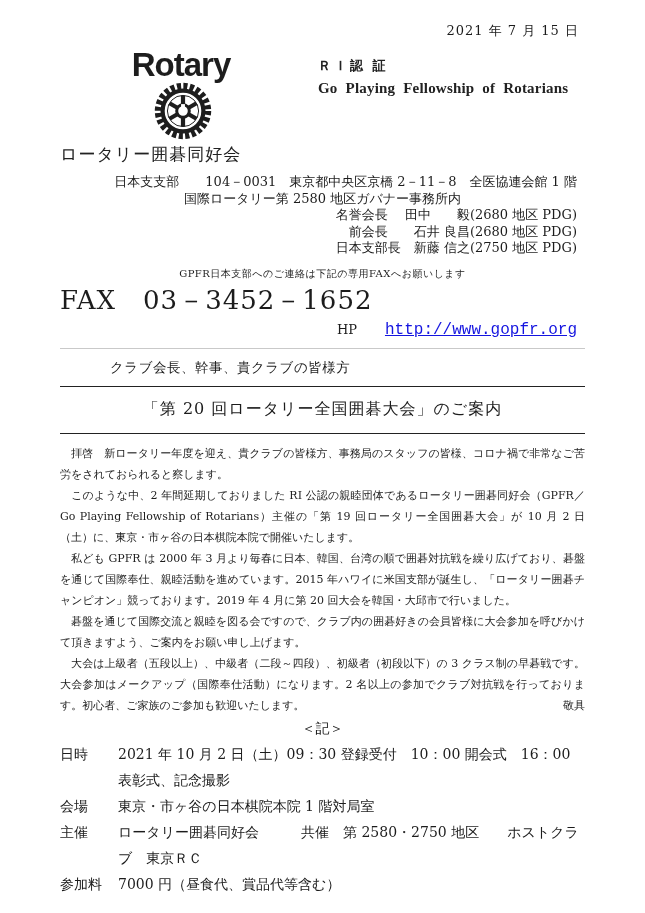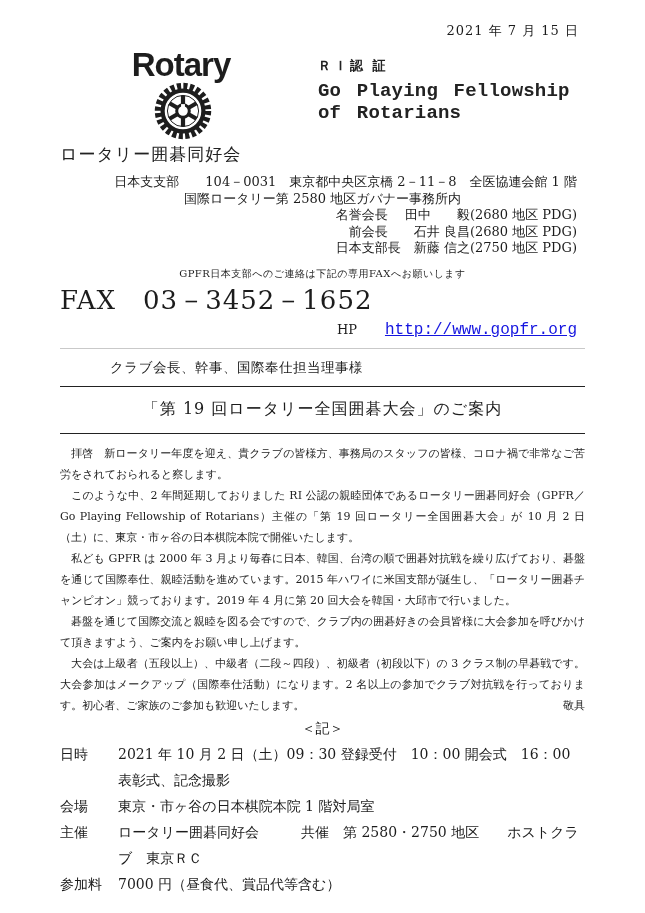--- a/index.html
+++ b/index.html
@@ -27,22 +27,22 @@
   .logo-subtitle{
     font-family:"Liberation Sans","DejaVu Sans",sans-serif;
     font-size:17px;color:#222;margin-top:-2px;letter-spacing:1px;
   }
   .logo-right{margin-left:16px;padding-top:9px;}
   .ri-cert{
     font-family:"Liberation Sans","DejaVu Sans",sans-serif;
     font-weight:bold;font-size:13px;letter-spacing:3px;color:#222;
   }
   .fellowship{
-    font-family:Liberation Mono, monospace;
-    font-weight:bold;font-size:19px;color:#222;margin-top:5px;word-spacing:4px;letter-spacing:.2px;
+    font-family:Liberation Serif, serif;
+    font-weight:bold;font-size:15px;color:#222;margin-top:5px;word-spacing:4px;letter-spacing:.2px;
   }
   
   .address{margin-top:8px;font-size:13px;line-height:16.5px;}
   .addr-r{text-align:right;padding-right:8px;}
   .addr-c{text-align:center;}
   
   .fax-note{text-align:center;font-size:10px;margin-top:10px;letter-spacing:.5px;}
   .fax-number{text-align:left;font-size:26px;margin-top:2px;letter-spacing:1px;}
   .hp-row{text-align:right;font-size:13px;padding-right:8px;margin-top:3px;}
   .hp-label{margin-right:28px;}
@@ -109,24 +109,24 @@
   </div>
 
   <div class="fax-note">GPFR日本支部へのご連絡は下記の専用FAXへお願いします</div>
   <div class="fax-number">FAX　03－3452－1652</div>
   <div class="hp-row">
     <span class="hp-label">HP</span><a class="hp-link" href="#">http://www.gopfr.org</a>
   </div>
 
   <hr class="light">
 
-  <div class="recipient">クラブ会長、幹事、国際奉仕担当理事様</div>
+  <div class="recipient">クラブ会長、幹事、貴クラブの皆様方</div>
 
   <hr class="dark">
-  <div class="doc-title">「第 19 回ロータリー全国囲碁大会」のご案内</div>
+  <div class="doc-title">「第 20 回ロータリー全国囲碁大会」のご案内</div>
   <hr class="dark">
 
   <div class="body-block">
     <p>　拝啓　新ロータリー年度を迎え、貴クラブの皆様方、事務局のスタッフの皆様、コロナ禍で非常なご苦労をされておられると察します。</p>
     <p>　このような中、2 年間延期しておりました RI 公認の親睦団体であるロータリー囲碁同好会（GPFR／Go Playing Fellowship of Rotarians）主催の「第 19 回ロータリー全国囲碁大会」が 10 月 2 日（土）に、東京・市ヶ谷の日本棋院本院で開催いたします。</p>
     <p>　私ども GPFR は 2000 年 3 月より毎春に日本、韓国、台湾の順で囲碁対抗戦を繰り広げており、碁盤を通じて国際奉仕、親睦活動を進めています。2015 年ハワイに米国支部が誕生し、「ロータリー囲碁チャンピオン」競っております。2019 年 4 月に第 20 回大会を韓国・大邱市で行いました。</p>
     <p>　碁盤を通じて国際交流と親睦を図る会ですので、クラブ内の囲碁好きの会員皆様に大会参加を呼びかけて頂きますよう、ご案内をお願い申し上げます。</p>
     <p><span>　大会は上級者（五段以上）、中級者（二段～四段）、初級者（初段以下）の 3 クラス制の早碁戦です。大会参加はメークアップ（国際奉仕活動）になります。2 名以上の参加でクラブ対抗戦を行っております。初心者、ご家族のご参加も歓迎いたします。</span><span class="flush-right">敬具</span></p>
   </div>
 

